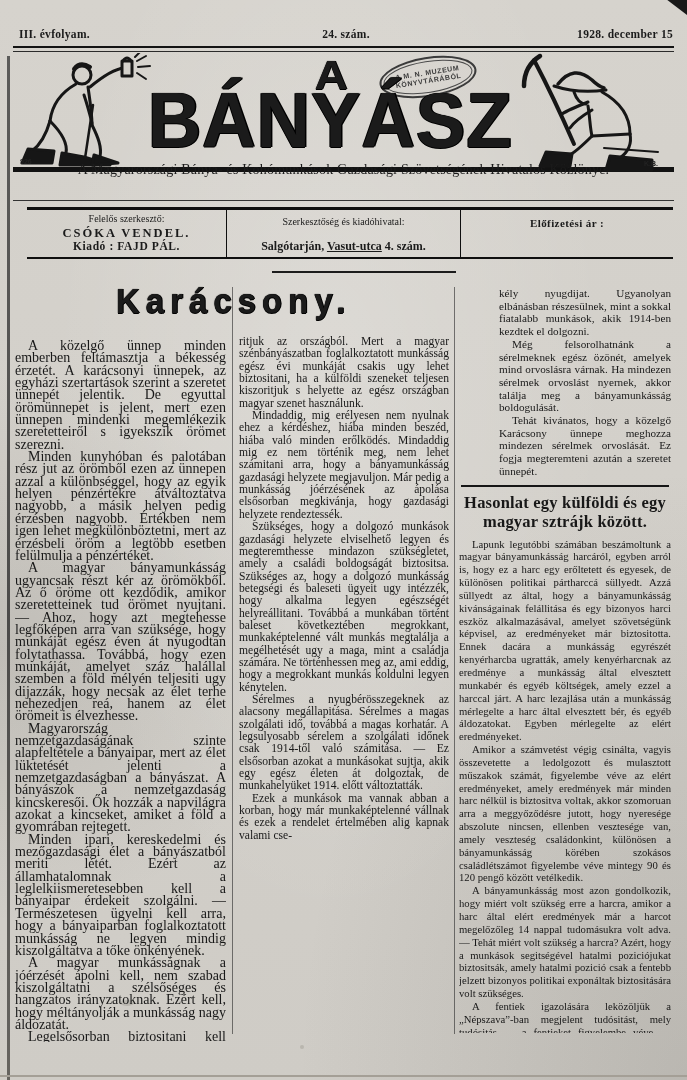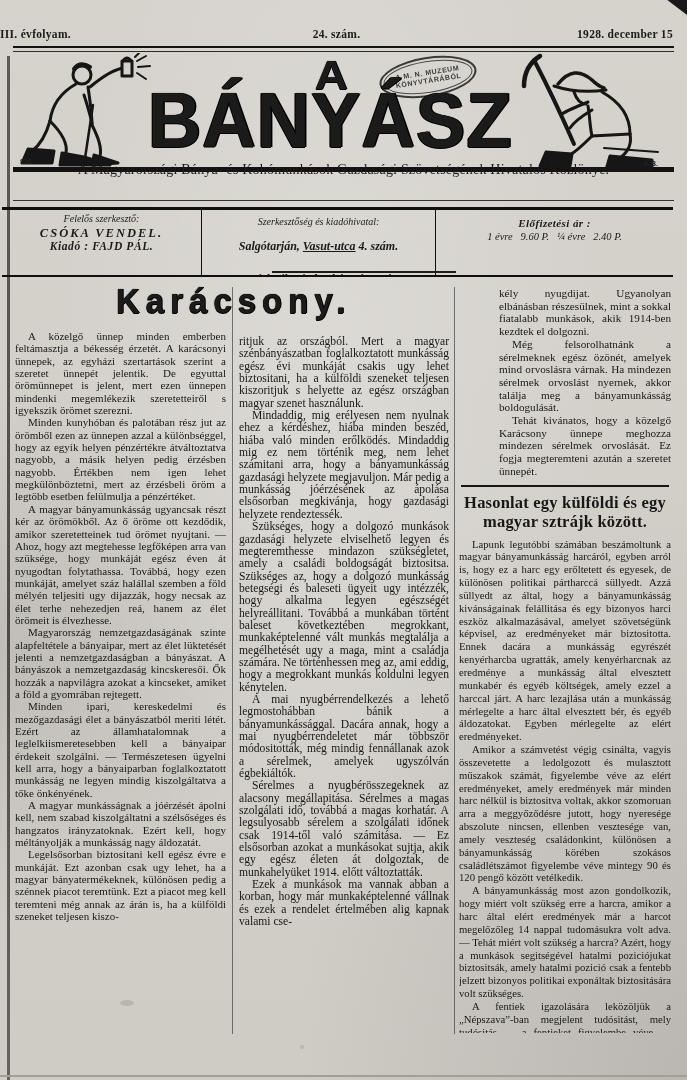--- a/index.html
+++ b/index.html
@@ -16,21 +16,21 @@
   }
   
   .edge-left { position:absolute; left:7px; top:56px; bottom:0; width:3px;
     background:linear-gradient(#2c2c2c,#1e1e1e 55%,#3d3b37); opacity:.72; }
   .corner-tr { position:absolute; right:0; top:0; width:24px; height:15px;
     background:#191919; clip-path:polygon(18% 0,100% 0,100% 100%); }
   .edge-bottom { position:absolute; left:0; right:0; bottom:3px; height:2px; background:#a49f96; }
   .smudge { position:absolute; border-radius:50%; background:#8f8c85; opacity:.35; }
 
   
-  .topline { position:absolute; top:28px; left:0; right:14px; display:flex;
+  .topline { position:absolute; top:28px; left:19px; right:14px; display:flex;
     font-weight:bold; font-size:11.5px; letter-spacing:.3px; }
   .topline > span { flex:1; }
   .topline .mid { text-align:center; }
   .topline .right { text-align:right; }
   .rule-top { position:absolute; top:46px; left:13px; right:13px; height:6px;
     border-top:2.5px solid #131313; border-bottom:1px solid #2b2b2b; }
 
   
   .mast-letter-a { position:absolute; left:294px; top:52px; width:74px; text-align:center;
     font-family:"Liberation Sans", sans-serif; font-weight:700; font-size:46px; line-height:1;
@@ -48,23 +48,23 @@
   .engraving { position:absolute; }
   .engraving svg { display:block; }
   .sig { position:absolute; font-family:"Liberation Sans", sans-serif; font-size:7px;
     font-weight:bold; color:#222; }
   .rule-base { position:absolute; top:167px; left:13px; right:13px; height:4.5px; background:#121212; }
   .subtitle { position:absolute; top:162px; left:15px; right:15px; text-align:center;
     font-weight:normal; font-size:14px; letter-spacing:.2px; }
   .rule-thin { position:absolute; top:200px; left:13px; right:13px; border-top:1.2px solid #333; }
 
   
-  .infobox { position:absolute; top:207px; left:2px; right:14px; height:70px;
+  .infobox { position:absolute; top:207px; left:27px; right:14px; height:52px;
     border-top:3px solid #0f0f0f; border-bottom:2.2px solid #0f0f0f;
-    display:grid; grid-template-columns:200px 234px 1fr;font-style:italic; }
+    display:grid; grid-template-columns:200px 234px 1fr; }
   .infobox .cell { text-align:center; padding-top:3px; overflow:hidden; }
   .infobox .cell.c1, .infobox .cell.c2 { border-right:1.6px solid #0f0f0f; }
   .ib-s  { font-size:10px;   line-height:12.5px; }
   .ib-n  { font-weight:bold; font-size:12.5px; line-height:14px; letter-spacing:2px; }
   .ib-b  { font-weight:bold; font-size:11.5px; line-height:13.5px; letter-spacing:.6px; }
   .ib-b2 { font-weight:bold; font-size:10.5px; line-height:13px; letter-spacing:.6px;margin-top:36px; }
   .ib-addr { font-weight:bold; font-size:12px; line-height:14px; margin-top:10px; }
   .ib-addr .u { text-decoration:underline; }
   .ib-freq { font-weight:bold; font-size:11.5px; line-height:13px; margin-top:20px; }
   .ib-price-h { font-weight:bold; font-size:11px; line-height:13px; margin-top:4px; letter-spacing:.4px; }
@@ -73,21 +73,21 @@
   .short-dash { position:absolute; top:271px; left:272px; width:184px; height:2px; background:#1c1c1c; }
 
   
   .headline { position:absolute; top:283px; left:15px; width:437px; text-align:center;
     font-family:"Liberation Sans", sans-serif; font-weight:700; font-size:33px; line-height:1.1;
     letter-spacing:6px; transform:scaleY(1.05);
     text-shadow:0 0 1px #000, 1px 0 0 #000, 0 1px 0 #000; }
   .col { position:absolute; text-align:justify; overflow:hidden; color:#181818; }
   .col p { text-indent:13px; }
   .col.cont p:first-child { text-indent:0; }
-  .col1 { left:15px;  top:330px; width:211px; height:702px; font-size:11px; line-height:12.35px; }
+  .col1 { left:15px;  top:340px; width:211px; height:702px; font-size:14px; line-height:12.35px; }
   .col2 { left:239px; top:336px; width:210px; height:702px; font-size:11.6px; line-height:12.35px; }
   .col3 { left:459px; top:287px; width:212px; height:746px; }
   .col3 .part1 { font-size:11.2px; line-height:12.7px;margin-left:40px; }
   .col3 .part2 { font-size:10.7px; line-height:12.85px; }
   .art-rule { height:2px; background:#161616; margin:7px 2px 6px; }
   .art2-title { text-align:center; font-weight:bold; font-size:16.5px; line-height:19.5px;
     margin:3px 0 6px; letter-spacing:.2px; }
   .vrule { position:absolute; top:287px; height:747px; width:1px; background:rgba(45,45,45,.62); }
   .vrule.v1 { left:232px; } .vrule.v2 { left:454px; }
 </style>
@@ -193,21 +193,20 @@
       <div class="ib-b">Kiadó : FAJD PÁL.</div>
       <div class="ib-b2">Telefon szám : 46.</div>
     </div>
     <div class="cell c2">
       <div class="ib-s" style="margin-top:3px;">Szerkesztőség és kiadóhivatal:</div>
       <div class="ib-addr"><span>Salgótarján, </span><span class="u">Vasut-utca</span><span> 4. szám.</span></div>
       <div class="ib-freq">Megjelenik minden hó 1. és 15-én.</div>
     </div>
     <div class="cell c3">
       <div class="ib-price-h">Előfizetési ár :</div>
-      <div class="ib-price pre">1 évre   9.60 P.   ¼ évre   2.40 P.</div>
     </div>
   </div>
   <div class="short-dash"></div>
 
   <h1 class="headline">Karácsony.</h1>
 
   <div class="col col1">
 
   <p>A közelgő ünnep minden emberben feltámasztja a békesség érzetét. A karácsonyi ünnepek, az egyházi szertartások szerint a szeretet ünnepét jelentik. De egyuttal örömünnepet is jelent, mert ezen ünnepen mindenki megemlékezik szeretetteiről s igyekszik örömet szerezni.</p>
       <p>Minden kunyhóban és palotában rész jut az örömből ezen az ünnepen azzal a különbséggel, hogy az egyik helyen pénzértékre átváltoztatva nagyobb, a másik helyen pedig érzésben nagyobb. Értékben nem igen lehet megkülönböztetni, mert az érzésbeli öröm a legtöbb esetben felülmulja a pénzértéket.</p>
@@ -216,21 +215,20 @@
       <p>Minden ipari, kereskedelmi és mezőgazdasági élet a bányászatból meriti létét. Ezért az államhatalomnak a leglelkiismeretesebben kell a bányaipar érdekeit szolgálni. — Természetesen ügyelni kell arra, hogy a bányaiparban foglalkoztatott munkásság ne legyen mindig kiszolgáltatva a tőke önkényének.</p>
       <p>A magyar munkásságnak a jóérzését ápolni kell, nem szabad kiszolgáltatni a szélsőséges és hangzatos irányzatoknak. Ezért kell, hogy méltányolják a munkásság nagy áldozatát.</p>
       <p>Legelsősorban biztositani kell egész évre e munkáját. Ezt azonban csak ugy lehet, ha a magyar bányatermékeknek, különösen pedig a szénnek piacot teremtünk. Ezt a piacot meg kell teremteni még annak az árán is, ha a külföldi szeneket teljesen kiszo-</p>
     </div>
 
   <div class="col col2 cont">
 
   <p>ritjuk az országból. Mert a magyar szénbányászatban foglalkoztatott munkásság egész évi munkáját csakis ugy lehet biztositani, ha a külföldi szeneket teljesen kiszoritjuk s helyette az egész országban magyar szenet használunk.</p>
       <p>Mindaddig, mig erélyesen nem nyulnak ehez a kérdéshez, hiába minden beszéd, hiába való minden erőlködés. Mindaddig mig ez nem történik meg, nem lehet számitani arra, hogy a bányamunkásság gazdasági helyzete megjavuljon. Már pedig a munkásság jóérzésének az ápolása elsősorban megkivánja, hogy gazdasági helyzete rendeztessék.</p>
       <p>Szükséges, hogy a dolgozó munkások gazdasági helyzete elviselhető legyen és megteremthesse mindazon szükségletet, amely a családi boldogságát biztositsa. Szükséges az, hogy a dolgozó munkásság betegségi és baleseti ügyeit ugy intézzék, hogy alkalma legyen egészségét helyreállitani. Továbbá a munkában történt baleset következtében megrokkant, munkaképtelenné vált munkás megtalálja a megélhetését ugy a maga, mint a családja számára. Ne történhessen meg az, ami eddig, hogy a megrokkant munkás koldulni legyen kénytelen.</p>
-      <p>A mai nyugbérrendelkezés a lehető legmostohábban bánik a bányamunkássággal. Dacára annak, hogy a mai nyugbérrendeletet már többször módositották, még mindig fennállanak azok a sérelmek, amelyek ugyszólván égbekiáltók.</p>
       <p>Sérelmes a nyugbérösszegeknek az alacsony megállapitása. Sérelmes a magas szolgálati idő, továbbá a magas korhatár. A legsulyosabb sérelem a szolgálati időnek csak 1914-től való számitása. — Ez elsősorban azokat a munkásokat sujtja, akik egy egész életen át dolgoztak, de munkahelyüket 1914. előtt változtatták.</p>
       <p>Ezek a munkások ma vannak abban a korban, hogy már munkaképtelenné vállnak és ezek a rendelet értelmében alig kapnak valami cse-</p>
     </div>
 
   <div class="col col3">
     <div class="part1 cont col" style="position:static;width:auto;height:auto;">
 
     <p>kély nyugdijat. Ugyanolyan elbánásban részesülnek, mint a sokkal fiatalabb munkások, akik 1914-ben kezdtek el dolgozni.</p>
         <p>Még felsorolhatnánk a sérelmeknek egész özönét, amelyek mind orvoslásra várnak. Ha mindezen sérelmek orvoslást nyernek, akkor találja meg a bányamunkásság boldogulását.</p>
         <p>Tehát kivánatos, hogy a közelgő Karácsony ünnepe meghozza mindezen sérelmek orvoslását. Ez fogja megteremteni azután a szeretet ünnepét.</p>

